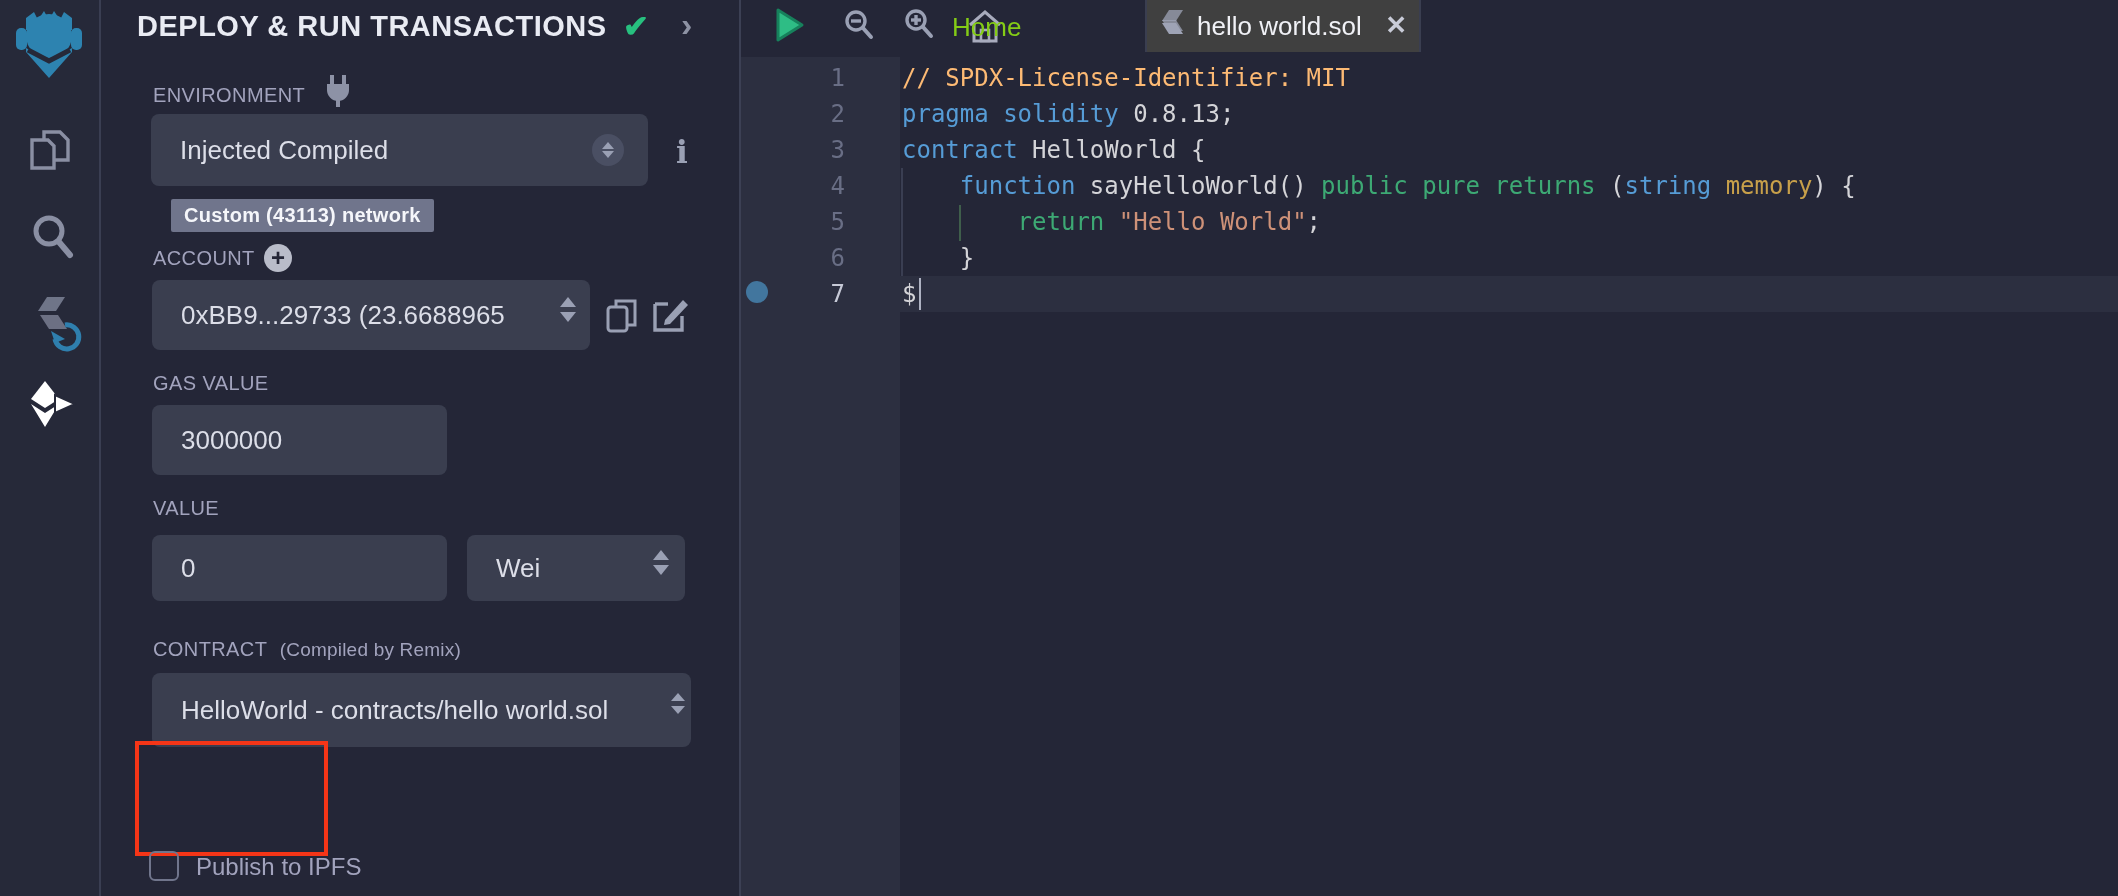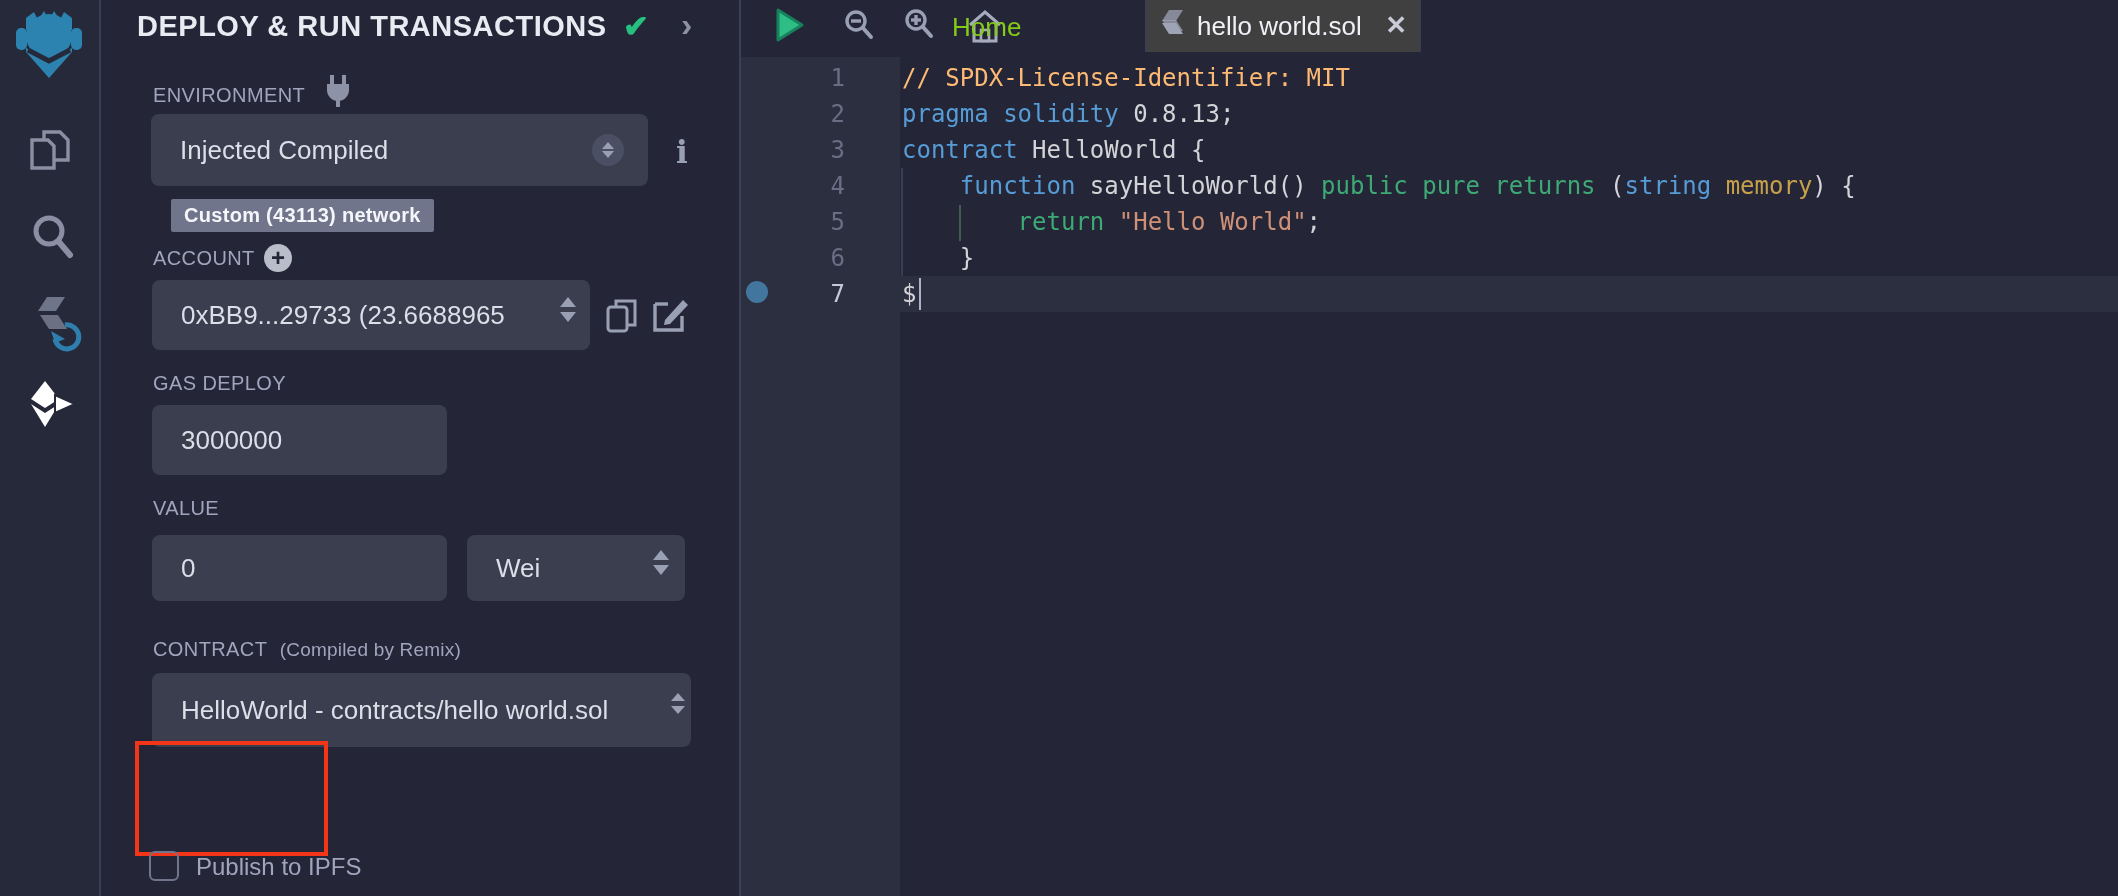--- a/index.html
+++ b/index.html
@@ -161,21 +161,21 @@
     </svg>
   </div>
   <div class="abs" style="left:652px;top:296px;">
     <svg width="38" height="38" viewBox="0 0 38 38">
       <path d="M3 8 L3 34 L30 34 L30 20" fill="none" stroke="#9aa0b4" stroke-width="3.4"></path>
       <path d="M3 8 L16 8" stroke="#9aa0b4" stroke-width="3.4"></path>
       <path d="M13 24 L31 4 L36 9 L18 28 L12 29 Z" fill="#9aa0b4"></path>
     </svg>
   </div>
 
-  <div class="abs flabel" style="left:153px;top:372px;">GAS DEPLOY</div>
+  <div class="abs flabel" style="left:153px;top:372px;">GAS VALUE</div>
   <input class="abs control" style="left: 152px; top: 405px; width: 295px; height: 70px;" value="3000000">
 
   <div class="abs flabel" style="left:153px;top:497px;">VALUE</div>
   <input class="abs control" style="left: 152px; top: 535px; width: 295px; height: 66px;" value="0">
   <div class="abs control" style="left:467px;top:535px;width:218px;height:66px;">
     <span>Wei</span>
     <div class="spin" style="position:absolute;right:16px;top:15px;">
         <i class="up"></i>
         <i class="dn"></i>
       </div>

